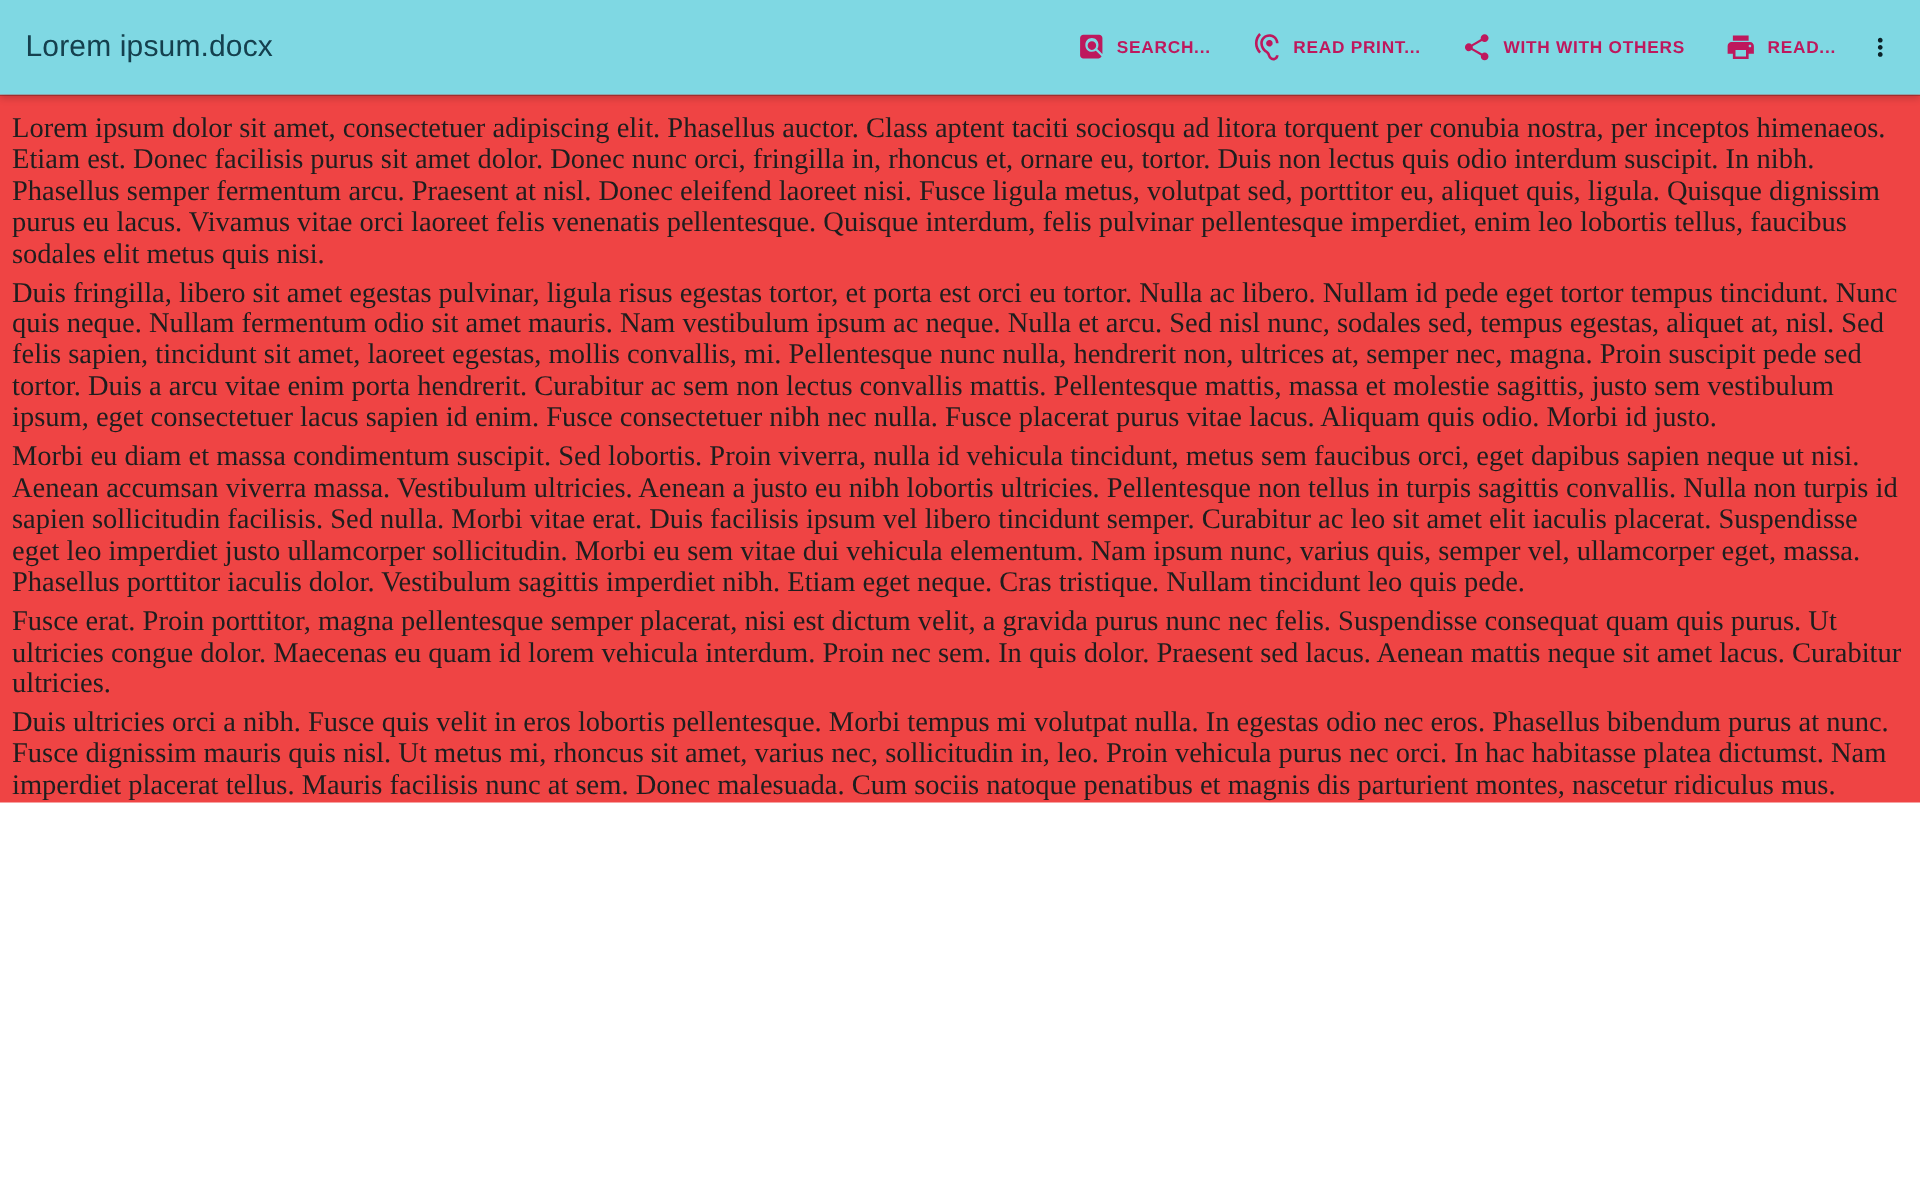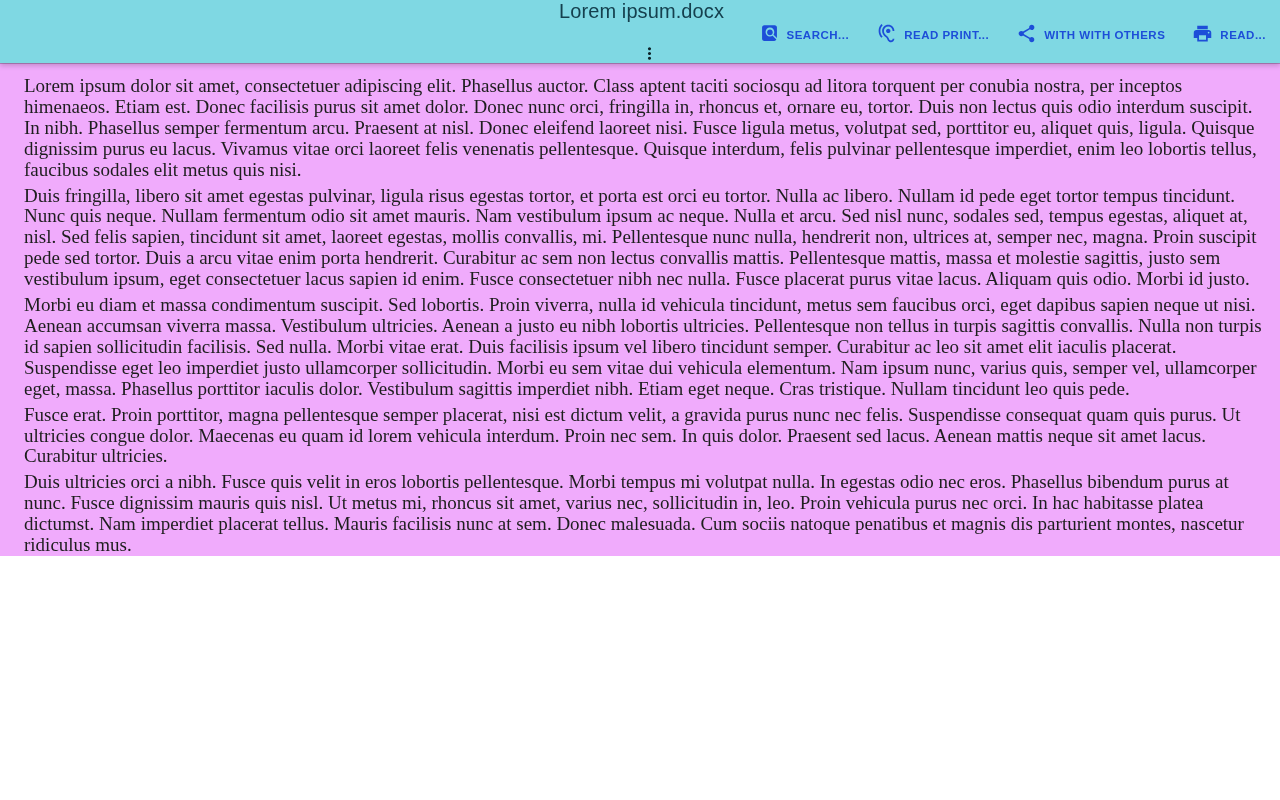--- a/index.html
+++ b/index.html
@@ -14,39 +14,38 @@
   
   .appbar {
     height: 63px;
     background: #7fd8e3;
     display: flex;
     align-items: center;
     padding: 0 14px 0 17px;
     box-shadow: 0 1px 0 rgba(0,0,0,0.22), 0 3px 5px rgba(0,0,0,0.18);
     position: relative;
     z-index: 2;
-    flex-direction: column;
   }
   .appbar-title {
     font-size: 20px;
     color: #15404e;
     letter-spacing: 0.1px;
     white-space: nowrap;
   }
   .appbar-actions {
     margin-left: auto;
     display: flex;
     align-items: center;
     gap: 27px;
   }
   .action-btn {
     display: flex;
     align-items: center;
     gap: 7px;
-    color: #1d4ed8;
+    color: #be185d;
     cursor: pointer;
     user-select: none;
   }
   .action-btn svg { width: 21px; height: 21px; display: block; }
   .action-label {
     font-size: 11.5px;
     font-weight: 700;
     letter-spacing: 0.5px;
     white-space: nowrap;
     transform: translateY(0.5px);
@@ -55,22 +54,22 @@
     margin-left: 16px;
     width: 26px; height: 40px;
     display: flex; align-items: center; justify-content: center;
     color: #0b2228;
     cursor: pointer;
   }
   .overflow-btn svg { width: 19px; height: 19px; display: block; }
 
   
   .doc-area {
-    padding: 13px 8px 0 24px;
-    background: #f0abfc;
+    padding: 13px 8px 0 8px;
+    background: #ef4444;
   }
   .doc-area p {
     margin: 0 0 5px 0;
     font-family: "Liberation Serif", serif;
     font-size: 19px;
     line-height: 20.9px;
     color: #1e1e1e;
     text-align: left;
   }
 </style>

